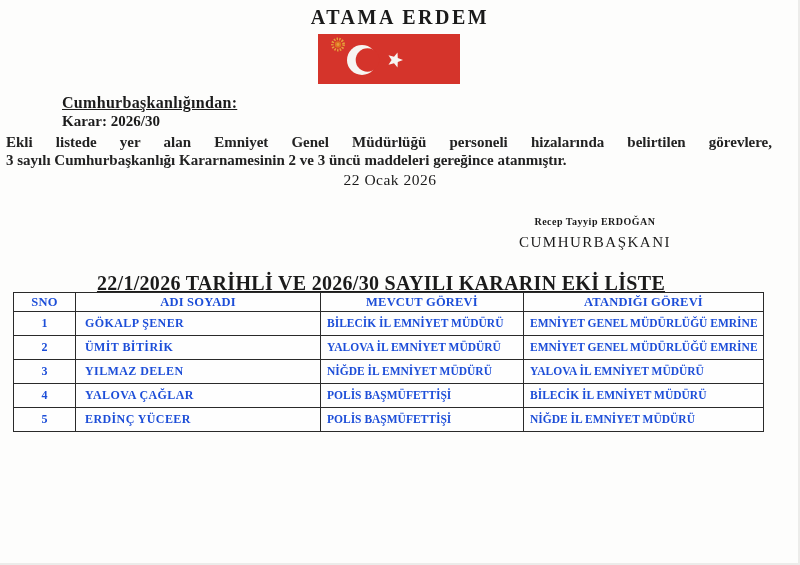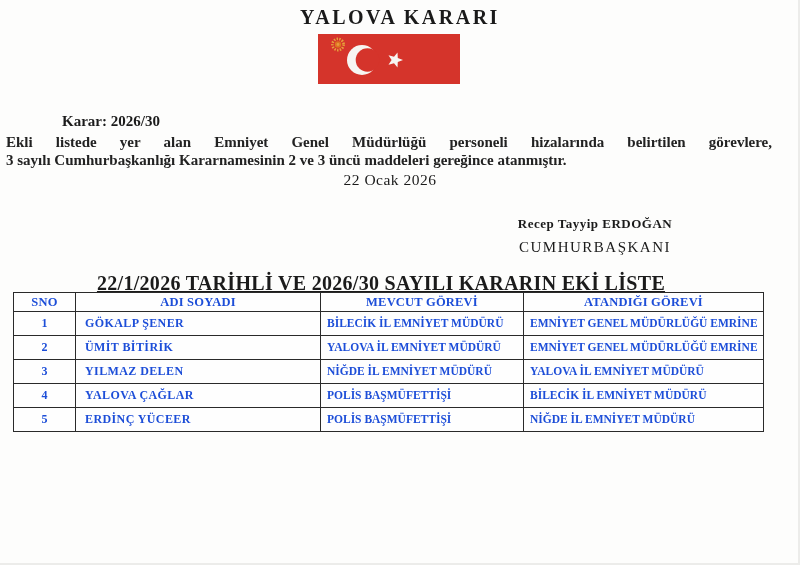--- a/index.html
+++ b/index.html
@@ -52,21 +52,21 @@
     position: absolute; left: 0; top: 171px; width: 780px;
     text-align: center;
     font-size: 15.5px;
     letter-spacing: 0.5px;
   }
   .signature {
     position: absolute; left: 470px; top: 216px; width: 250px;
     text-align: center;
   }
   .signature .sig-name {
-    font-size: 13px; font-weight: bold;
+    font-size: 10px; font-weight: bold;
     letter-spacing: 0.5px;
   }
   .signature .sig-title {
     margin-top: 7px;
     font-size: 15px;
     letter-spacing: 1.5px;
   }
   .list-title {
     position: absolute; left: 0; top: 272px; width: 762px;
     text-align: center;
@@ -103,36 +103,37 @@
   }
   .appointments td.c-sno { text-align: center; font-size: 12px; }
   .appointments td.c-name { padding-left: 9px; font-size: 12px; letter-spacing: 0.4px; }
   .appointments td.c-duty { padding-left: 6px; margin-top: 27px; }
 </style>
 </head>
 <body>
 
 <div class="page">
 
-  <div class="doc-title">YALOVA KARARI</div>
+  <div class="doc-title">ATAMA ERDEM</div>
 
   <svg class="flag" viewBox="0 0 142 50" preserveAspectRatio="none">
     <rect x="0" y="0" width="142" height="50" fill="#d5342b"></rect>
     <g>
       <circle cx="20" cy="10.5" r="5.6" fill="none" stroke="#e6a33c" stroke-width="2.6" stroke-dasharray="1.4 1.3"></circle>
       <circle cx="20" cy="10.5" r="3.2" fill="#dd7420"></circle>
       <circle cx="20" cy="10.5" r="1.4" fill="#e89a3f"></circle>
     </g>
     <g>
       <circle cx="44" cy="26" r="15" fill="#f7f5f2"></circle>
       <circle cx="49.5" cy="26" r="11.8" fill="#d5342b"></circle>
     </g>
     <polygon points="85,26 79.8,28 79.5,33.6 76,29.2 70.5,30.7 73.6,26 70.5,21.3 76,22.8 79.5,18.4 79.8,24" fill="#f7f5f2"></polygon>
   </svg>
 
+  <div class="from-line">Cumhurbaşkanlığından:</div>
   <div class="karar-line">Karar: 2026/30</div>
 
   <div class="paragraph">
     <div class="line1">Ekli listede yer alan Emniyet Genel Müdürlüğü personeli hizalarında belirtilen görevlere,</div>
     <div class="line2">3 sayılı Cumhurbaşkanlığı Kararnamesinin 2 ve 3 üncü maddeleri gereğince atanmıştır.</div>
   </div>
 
   <div class="date-line">22 Ocak 2026</div>
 
   <div class="signature">

